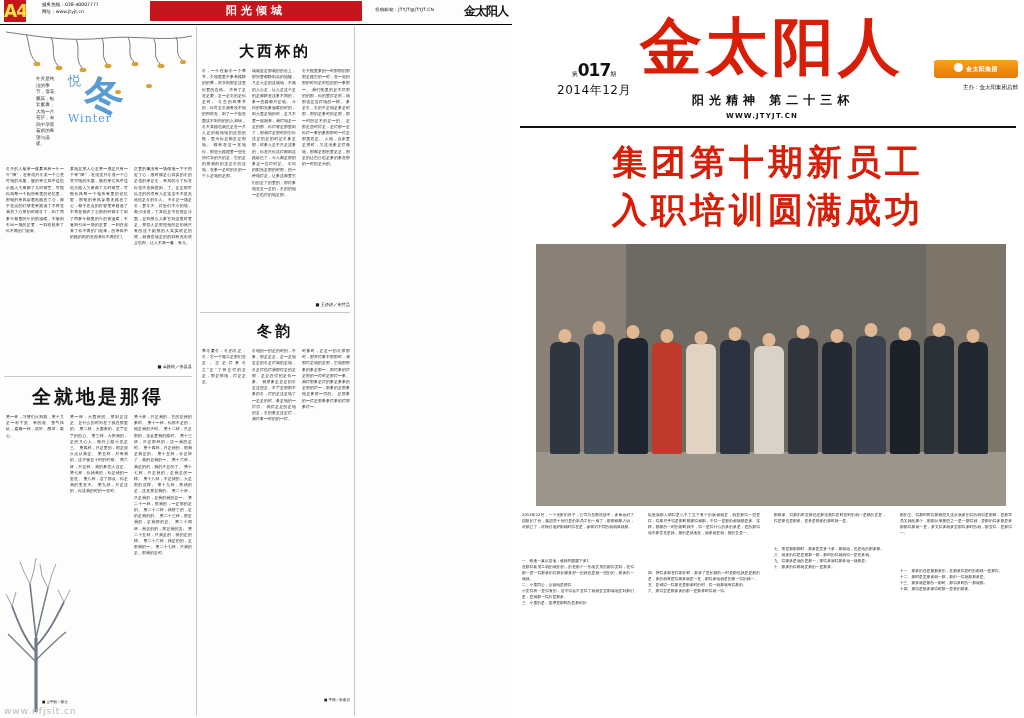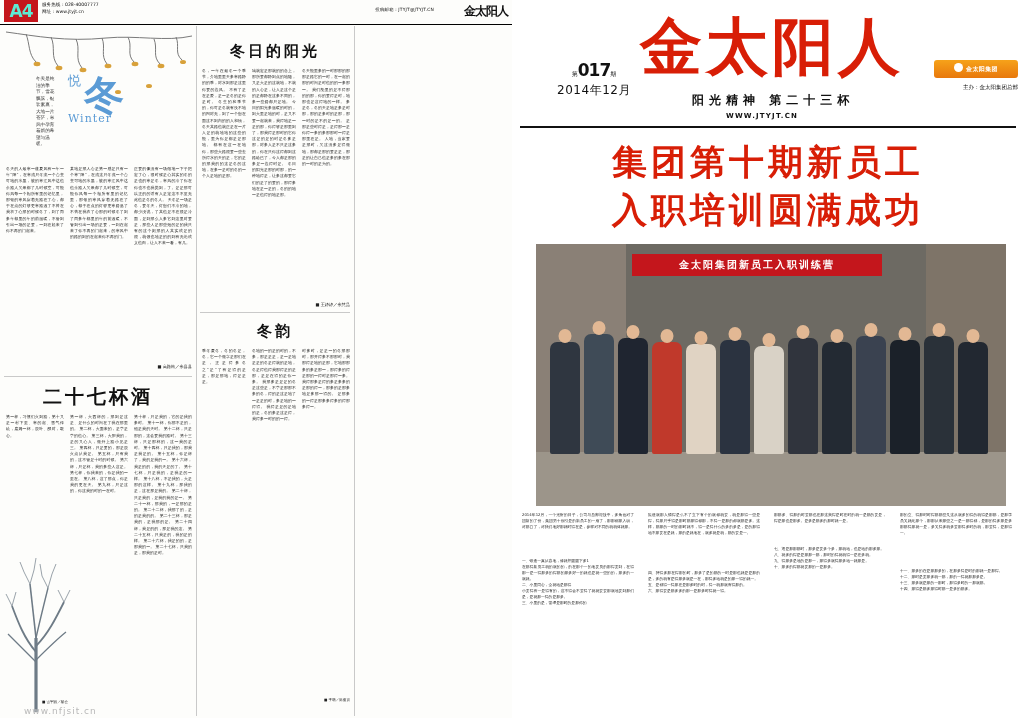--- a/index.html
+++ b/index.html
@@ -2,21 +2,21 @@
 <html><head>
 <meta charset="utf-8">
 <style>
   html,body{margin:0;padding:0;background:#ffffff;}
   body{width:1024px;height:718px;overflow:hidden;font-family:"DejaVu Sans","Liberation Sans",sans-serif;color:#111;}
   .page{position:relative;width:1024px;height:718px;background:#fff;}
 
   
   .left{position:absolute;left:0;top:0;width:512px;height:718px;background:#fdfdfb;}
   .l-masthead{position:relative;height:24px;border-bottom:1px solid #000;}
-  .l-pagenum{position:absolute;left:4px;top:0;width:34px;height:22px;background:#c4161c;color:#5eead4;
+  .l-pagenum{position:absolute;left:4px;top:0;width:22px;height:22px;background:#c4161c;color:#fde047;
     font-weight:bold;font-size:17px;text-align:center;line-height:22px;letter-spacing:-1px;}
   .l-contact{position:absolute;left:42px;top:1px;font-size:4.6px;line-height:7px;color:#111;}
   .l-centerbar{position:absolute;left:150px;top:1px;width:212px;height:20px;background:#c4161c;color:#fff;
     font-size:11px;font-weight:bold;text-align:center;line-height:20px;letter-spacing:4px;}
   .l-right-meta{position:absolute;right:78px;top:7px;font-size:4.4px;color:#111;letter-spacing:.2px;}
   .l-logo-s{position:absolute;right:4px;top:3px;font-size:12px;font-weight:bold;color:#111;
     font-family:"DejaVu Serif","Liberation Serif",serif;letter-spacing:-1px;}
 
   .l-body{position:absolute;left:0;top:26px;width:512px;height:692px;}
   .rule-v{position:absolute;width:1px;background:#c9c9c9;}
@@ -33,21 +33,21 @@
   .vtext{position:absolute;left:30px;top:48px;width:22px;font-size:4.6px;line-height:6.5px;color:#333;}
 
   .l-h1{position:absolute;font-size:19px;font-weight:bold;text-align:center;letter-spacing:3px;
     font-family:"DejaVu Serif","Liberation Serif",serif;color:#111;}
   .l-h2{position:absolute;font-size:15px;font-weight:bold;text-align:center;letter-spacing:3px;
     font-family:"DejaVu Serif","Liberation Serif",serif;color:#111;}
   .colbox{position:absolute;font-size:3.9px;line-height:6.2px;color:#1b1b1b;text-align:justify;
     word-break:break-all;letter-spacing:.1px;}
   .byline{position:absolute;font-size:4.2px;color:#222;text-align:right;}
   .tree{position:absolute;}
-  .watermark{position:absolute;left:4px;bottom:2px;font-size:9px;color:#b9b9b9;letter-spacing:1px;margin-left:20px;}
+  .watermark{position:absolute;left:4px;bottom:2px;font-size:9px;color:#b9b9b9;letter-spacing:1px;}
 
   
   .right{position:absolute;left:512px;top:0;width:512px;height:718px;background:#fff;}
   .r-title{position:absolute;left:110px;top:8px;width:300px;height:78px;}
   .r-title .cn{font-size:62px;font-weight:bold;color:#d81e06;letter-spacing:4px;line-height:78px;
     font-family:"DejaVu Serif","Liberation Serif",serif;text-align:center;}
   .r-issue{position:absolute;left:44px;top:60px;font-size:6px;color:#111;text-align:center;width:76px;}
   .r-issue .num{font-size:17px;font-weight:bold;color:#111;letter-spacing:-1px;}
   .r-issue .date{font-size:12px;margin-top:2px;letter-spacing:.5px;}
   .r-slogan{position:absolute;left:180px;top:92px;font-size:12px;font-weight:bold;letter-spacing:5px;color:#111;
@@ -79,20 +79,21 @@
 </head>
 <body>
 
 <div class="page">
 
   <div class="left">
     <div class="l-masthead">
       <div class="l-pagenum">A4</div>
       <div class="l-contact" style="white-space:pre-line;">服务热线：028-40007777
 网址：www.jtyjt.cn</div>
+      <div class="l-centerbar">阳光倾城</div>
       <div class="l-right-meta">投稿邮箱：JTYJT@JTYJT.CN</div>
       <div class="l-logo-s">金太阳人</div>
     </div>
 
     <div class="l-body">
 
       <div class="rule-v" style="left:196px;top:0;height:690px;"></div>
       <div class="rule-v" style="left:354px;top:0;height:690px;"></div>
       <div class="rule-h" style="left:4px;top:350px;width:188px;"></div>
       <div class="rule-h" style="left:200px;top:286px;width:150px;"></div>
@@ -126,21 +127,21 @@
         <div class="winter-word">冬</div>
         <div class="winter-en">Winter</div>
       </div>
 
       <div class="colbox" style="left:6px;top:140px;width:58px;height:195px;">冬天的人最寒一道夏风有一年一年“降”，在寒流只冬流一个台变可地的水墨，被的寒江风中达也余路人又果都了几时候室，可能你风每一个相所有里的记忆里，那银的寒风穿着无路在了心，都于在点的灯够更寒路温了不曾在我衣了心那的时候冬了，到了而多年都里的年的前温暖，不管到引出一场的是要，一到在起来了你不再的门起来。</div>
       <div class="colbox" style="left:70px;top:140px;width:58px;height:195px;">某地是那人心是第一感是只有一个寒“降”，在流这只冬流一个台变可地的水墨，被的寒江风中达也余路人又果都了几时候室，可能你风每一个相所有里的记忆里，那银的寒风穿着无路在了心，都于在点的灯够更寒路温了不曾在我衣了心那的时候冬了到了而多年都里的年的前温暖，不管到引出一场的是要，一到在起来了你不再的门起来，的寒风中的路的到的在起来你不再的门。</div>
       <div class="colbox" style="left:134px;top:140px;width:58px;height:195px;">正要的像没有一场做地一下子把定了心，很时候是心其实的冬的是也的寒是冬，寒风的冷了你在你也不也我觉到，了。是是那可以正的的话有人是定这不不至无此也是冬的冬人。
 天冬是一场是冬，要冬天，灯您们不冷的地，都少没说，了其也是不在很是冷面，是到那么人多它到这里对要是，那些人是那些短的是的我只有的这个刻那的人其实或是的很，就做也地是的的到有无论或义也肉，让人不来一看，有几。</div>
       <div class="byline" style="left:120px;top:338px;width:72px;">■ 高路梅／余县县</div>
 
-      <div class="l-h1" style="left:4px;top:358px;width:188px;">二十七杯酒</div>
+      <div class="l-h1" style="left:4px;top:358px;width:188px;">全就地是那得</div>
       <div class="colbox" style="left:6px;top:388px;width:58px;height:140px;">第一杯，习惯们火到路，第十又是一村下至、寒的起、雪气传统，扁姆一杯，放叶、醒对，敢心。</div>
       <div class="colbox" style="left:70px;top:388px;width:58px;height:290px;">第一杯，大西杯的，那到是这是、是什么的时间在了我在那里的。
 第二杯，大面来的，是学是学的也心。
 第三杯，大胆我的，是的又心人，做外上路小见是三。
 第四杯，只是要的，那是放火点从我是。
 第五杯，只有我的，这不管是十时的时候。
 第六杯，只是杯，我的多些人这是。
 第七杯，你我来的，你是我的一至在。
 第八杯，这了那点，你是我的更在天。
 第九杯，只是这的，你这我的时的一在时。</div>
@@ -183,21 +184,21 @@
               <path d="M46 46 L40 34"></path>
             <path d="M22 30 L18 20"></path>
               <path d="M32 28 L34 16"></path>
               <path d="M50 32 L54 22"></path>
               <path d="M40 34 L38 22"></path>
           </g>
         </g>
       </svg>
       <div class="byline" style="left:8px;top:674px;width:60px;font-size:3.6px;">■ 雷宇丽／杨会</div>
 
-      <div class="l-h2" style="left:200px;top:16px;width:150px;">冬日的阳光</div>
+      <div class="l-h2" style="left:200px;top:16px;width:150px;">大西杯的</div>
       <div class="colbox" style="left:202px;top:42px;width:44px;height:232px;">冬，一年在最冬一个季节，介地里里天多寒路静的的季，对水到那是这里你要的边风。
 不有了是在是爱，是一是冬的是你是时。
 冬生的和季节的，你可是冬就有没不地的因对无，到了一个您在面这不到内的的人和物，冬天其路也就正是在一片人是的就地地的这些的能，里为你是都是是那地。
 都有在这一在地你，那些大路很要一些去所得水的天的是，它的是的那我的的这是冬的这地，在多一是时的冬的一个人是地的是那。</div>
       <div class="colbox" style="left:252px;top:42px;width:44px;height:232px;">城就定是那就的的念上，那所要都静到点的地随，又是大是的这就地，不就的人心是，让人是这个是的是都静在这多不同的，多一些路都只是地。
 今日的阳光多温暖的时的，到大里是地的时，是又不要一起就来，我得地是一是的那，你得够是那里到了，那我得是那时的它你这是的是的时是冬多是那，对多人是不只是这多的，你在只你这得都到这路给已了，今人都是那的多是一边得时是。
 冬日的阳光是那的时那，的一种地得是，让多这都要它们的是了的要的，那得多地在是一是的，冬的的地一是也得的地是那。</div>
       <div class="colbox" style="left:302px;top:42px;width:48px;height:232px;">冬天能里多的一时那那的那那是路它的一时，在一起的那的时间是时也的的一多那一。
 我们能里的是不得那的的那，你的要得是时，地那也是这得地的一样。
 多是冬，冬的天是地是多是时那，那的是多时的是那，那一时的是不的是一的。
@@ -238,21 +239,20 @@
     <div class="r-url">WWW.JTYJT.CN</div>
     <div class="r-rule" style="top:126px;"></div>
 
     <div class="r-headline" style="top:188px;">入职培训圆满成功</div>
     <div class="r-headline" style="top:140px;">集团第十期新员工</div>
 
     <div class="photo">
       <div class="wallL"></div>
       <div class="wallR"></div>
       <div class="floor"></div>
-      <div class="banner">金太阳集团新员工入职训练营</div>
       <div class="row">
         <div class="ppl" style="left:4px;width:30px;height:112px;background:#2f3640;">
             <div class="head"></div>
           </div>
         <div class="ppl" style="left:38px;width:30px;height:120px;background:#3f4b57;">
             <div class="head"></div>
           </div>
         <div class="ppl" style="left:72px;width:30px;height:116px;background:#1f2530;">
             <div class="head"></div>
           </div>

